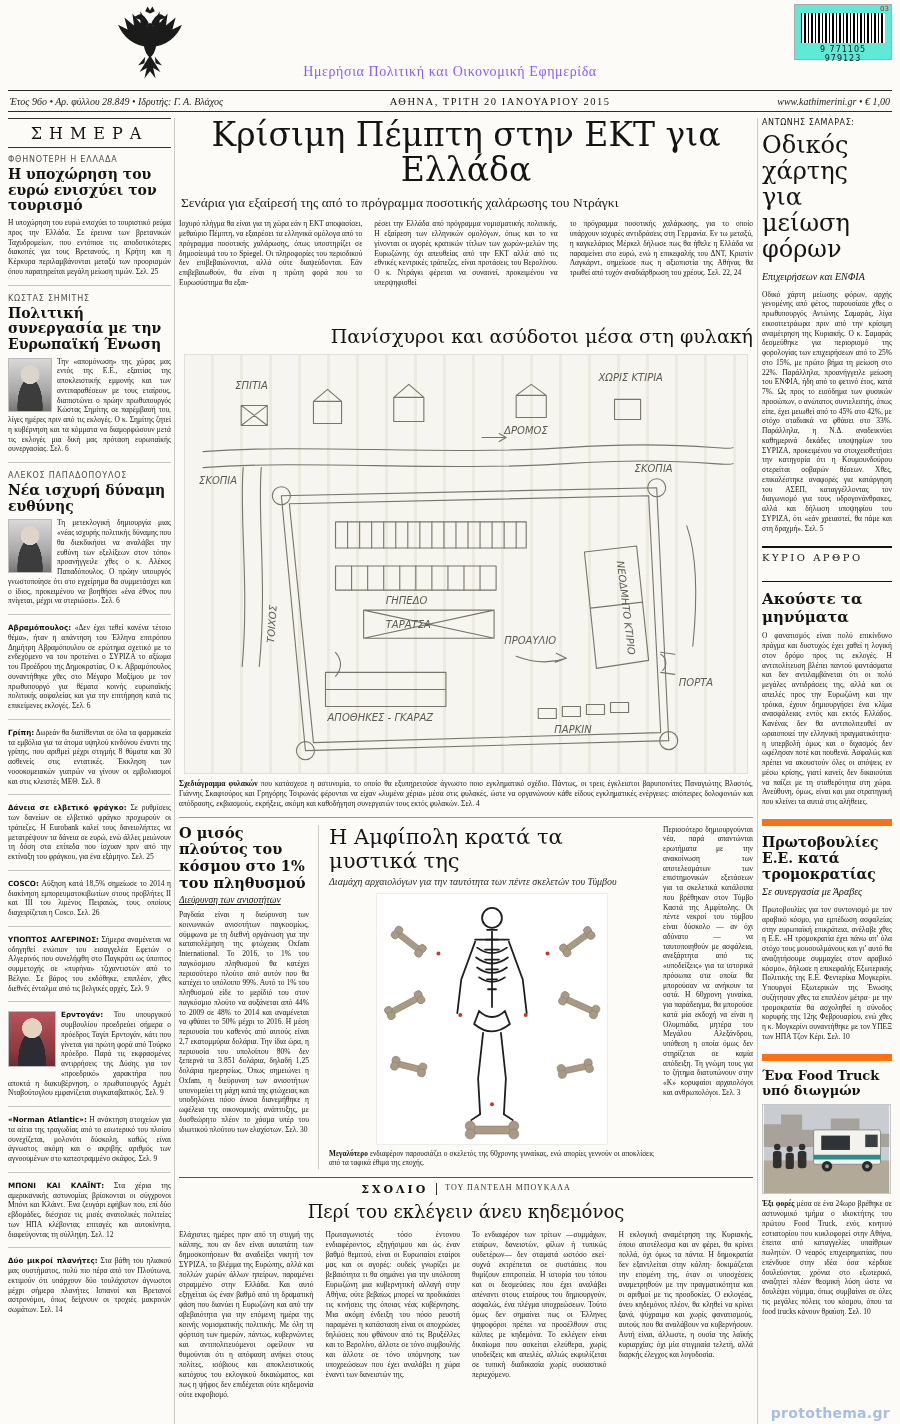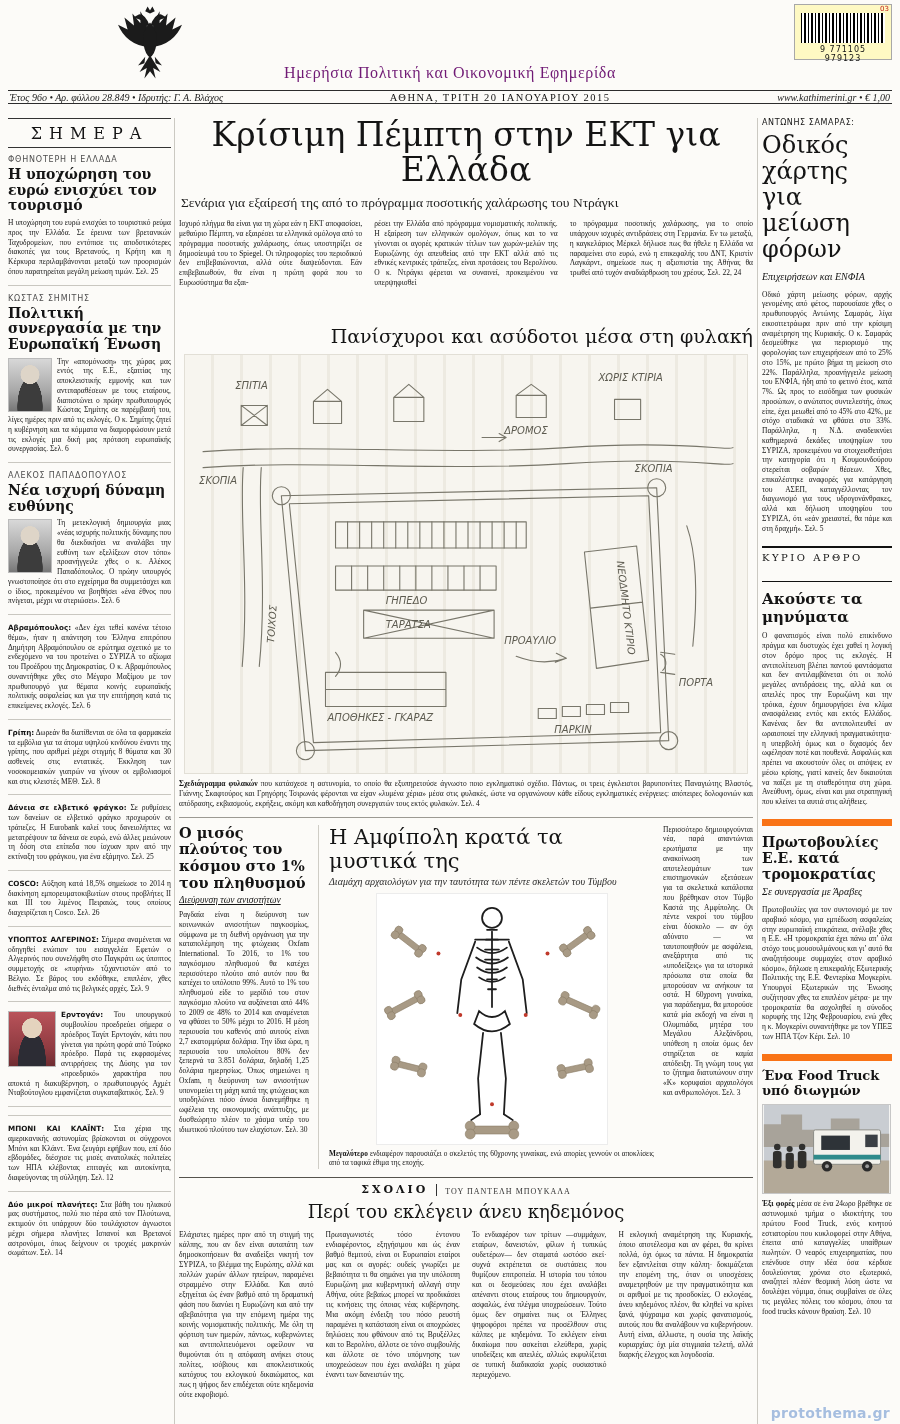--- a/index.html
+++ b/index.html
@@ -7,28 +7,28 @@
   body { font-family:"Liberation Serif", serif; color:#141414; }
   .page { position:relative; width:900px; height:1424px; background:#fcfbf8; overflow:hidden; }
 
   
   .masthead { position:absolute; left:0; top:0; width:100%; height:114px; }
   .logo { position:absolute; left:110px; top:3px; width:80px; height:82px; }
   .logo svg { width:100%; height:100%; }
   .mast-title { position:absolute; left:195px; width:510px; top:4px; text-align:center;
     font-family:"DejaVu Serif", serif; font-weight:bold; font-size:47px; letter-spacing:1px; white-space:nowrap; }
   .mast-sub { position:absolute; left:195px; width:510px; top:64px; text-align:center;
-    font-size:16px; letter-spacing:.6px; color:#701a75; }
+    font-size:14px; letter-spacing:.6px; color:#8b5cf6; }
   .barcode { position:absolute; right:8px; top:4px; width:98px; height:56px; border:1px solid #a8a8a8;
-    background:#fef9c3; padding:4px 6px 2px; }
+    background:#5eead4; padding:4px 6px 2px; }
   .bc-issue { position:absolute; right:2px; top:0px; font:7px "DejaVu Sans", sans-serif; color:#c22017; }
   .bars { height:30px; margin-top:4px;
     background:repeating-linear-gradient(90deg,#000 0 1.5px,#fff 1.5px 3px,#000 3px 5.5px,#fff 5.5px 7px); }
   .bc-num { text-align:center; font:8px "DejaVu Sans", sans-serif; letter-spacing:1px; margin-top:2px; }
-  .dateline { position:absolute; left:8px; right:8px; top:90px; height:14px;
+  .dateline { position:absolute; left:8px; right:8px; top:90px; height:22px;
     border-top:1px solid #2c2c2c; border-bottom:1px solid #2c2c2c;
     display:flex; align-items:center; justify-content:space-between; font-size:10px; padding:0 2px; }
   .dl-left,.dl-right { font-style:italic; color:#222; }
   .dl-center { letter-spacing:1.5px; font-size:10.5px; }
 
   
   .vrule { position:absolute; top:118px; bottom:0; width:1px; background:#cbc9c2; }
   .v1 { left:174px; } .v2 { left:757px; }
 
   
@@ -70,21 +70,21 @@
   .body-sm { font-size:7.5px; line-height:1.3; text-align:justify; }
   .amphi { flex:1; display:flex; padding-left:10px; gap:9px; }
   .amphi-main { flex:1; }
   .amphi-main h2 { font-family:"DejaVu Serif", serif; font-weight:normal; font-size:21px; margin-bottom:3px; }
   .amphi-deck { font-style:italic; font-size:10px; color:#2a2a2a; margin-bottom:6px; }
   .amphi-img { width:232px; height:252px; margin:0 auto; background:#fff; border:1px solid #ececec; }
   .amphi-img svg { width:100%; height:100%; display:block; }
   .amphi-caption { font-size:7.3px; line-height:1.25; text-align:justify; margin-top:4px; }
   .amphi-side { width:90px; flex:none; }
   .commentary { margin-top:8px; border-top:1px solid #55534d; padding-top:5px; }
-  .comm-head { display:flex; align-items:flex-end; justify-content:center; gap:8px; }
+  .comm-head { display:flex; align-items:flex-start; justify-content:center; gap:8px; }
   .comm-label { font-family:"DejaVu Serif", serif; font-weight:bold; font-size:11px; letter-spacing:3px; }
   .comm-sep { width:1px; height:12px; background:#333; }
   .comm-byline { font-size:8px; letter-spacing:1px; color:#333; }
   .comm-headline { font-family:"DejaVu Serif", serif; font-weight:normal; font-size:18px; text-align:center; margin:5px 0 8px; }
   .comm-cols { display:flex; gap:12px; }
   .comm-cols p { flex:1; font-size:7.5px; line-height:1.34; text-align:justify; height:198px; overflow:hidden; }
 
   
   .rightcol { position:absolute; left:762px; top:118px; width:130px; height:1302px; overflow:hidden; }
   .r-kicker { font:8px "DejaVu Sans", sans-serif; letter-spacing:.6px; margin-bottom:6px; }
@@ -204,20 +204,24 @@
     </p>
     <hr class="sb-sep">
 
     <div class="sb-brief">
       <span class="sb-photo photo-erdogan"></span>
       <b class="brief-label">Ερντογάν:</b>
       <span>Του υπουργικού συμβουλίου προεδρεύει σήμερα ο πρόεδρος Ταγίπ Ερντογάν, κάτι που γίνεται για πρώτη φορά από Τούρκο πρόεδρο. Παρά τις εκφρασμένες αντιρρήσεις της Δύσης για τον «προεδρικό» χαρακτήρα που αποκτά η διακυβέρνηση, ο πρωθυπουργός Αχμέτ Νταβούτογλου εμφανίζεται συγκαταβατικός. Σελ. 9</span>
     </div>
     <hr class="sb-sep">
 
+    <p class="sb-brief">
+      <b class="brief-label">«Norman Atlantic»:</b>
+      <span>Η ανάκτηση στοιχείων για τα αίτια της τραγωδίας από το εσωτερικό του πλοίου συνεχίζεται, μολονότι δύσκολη, καθώς είναι άγνωστος ακόμη και ο ακριβής αριθμός των αγνοουμένων στο κατεστραμμένο σκάφος. Σελ. 9</span>
+    </p>
     <hr class="sb-sep">
 
     <p class="sb-brief">
       <b class="brief-label">ΜΠΟΝΙ ΚΑΙ ΚΛΑΪΝΤ:</b>
       <span>Στα χέρια της αμερικανικής αστυνομίας βρίσκονται οι σύγχρονοι Μπόνι και Κλάιντ. Ένα ζευγάρι εφήβων που, επί δύο εβδομάδες, διέσχισε τις μισές ανατολικές πολιτείες των ΗΠΑ κλέβοντας επιταγές και αυτοκίνητα, διαφεύγοντας τη σύλληψη. Σελ. 12</span>
     </p>
     <hr class="sb-sep">
 
     <p class="sb-brief">
       <b class="brief-label">Δύο μικροί πλανήτες:</b>

